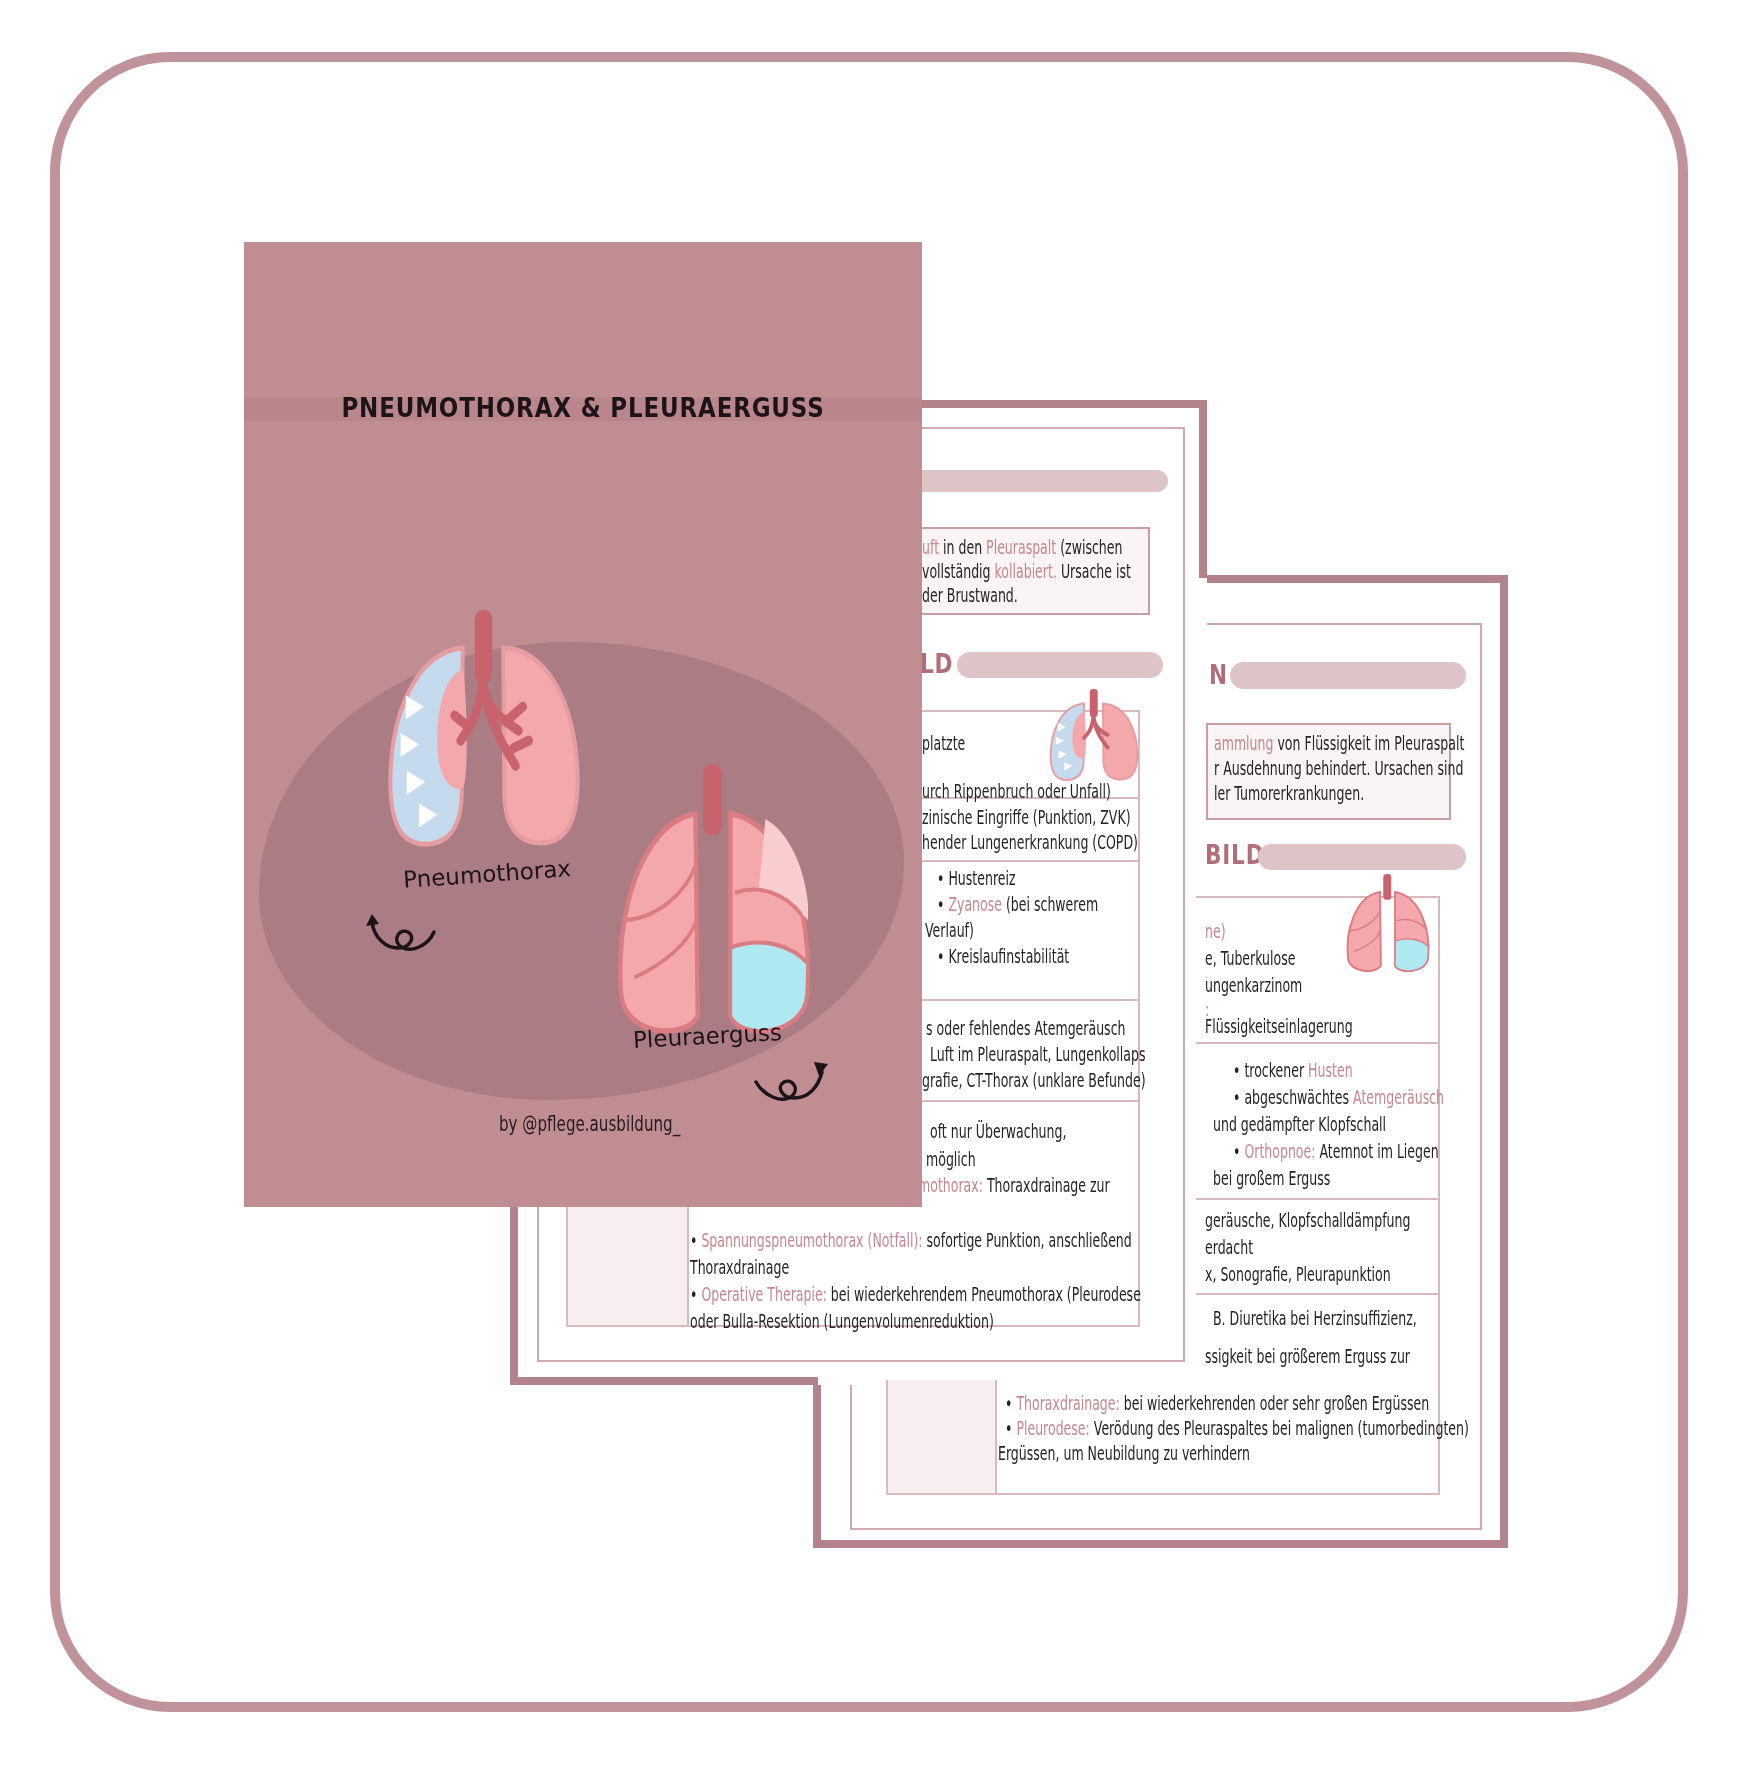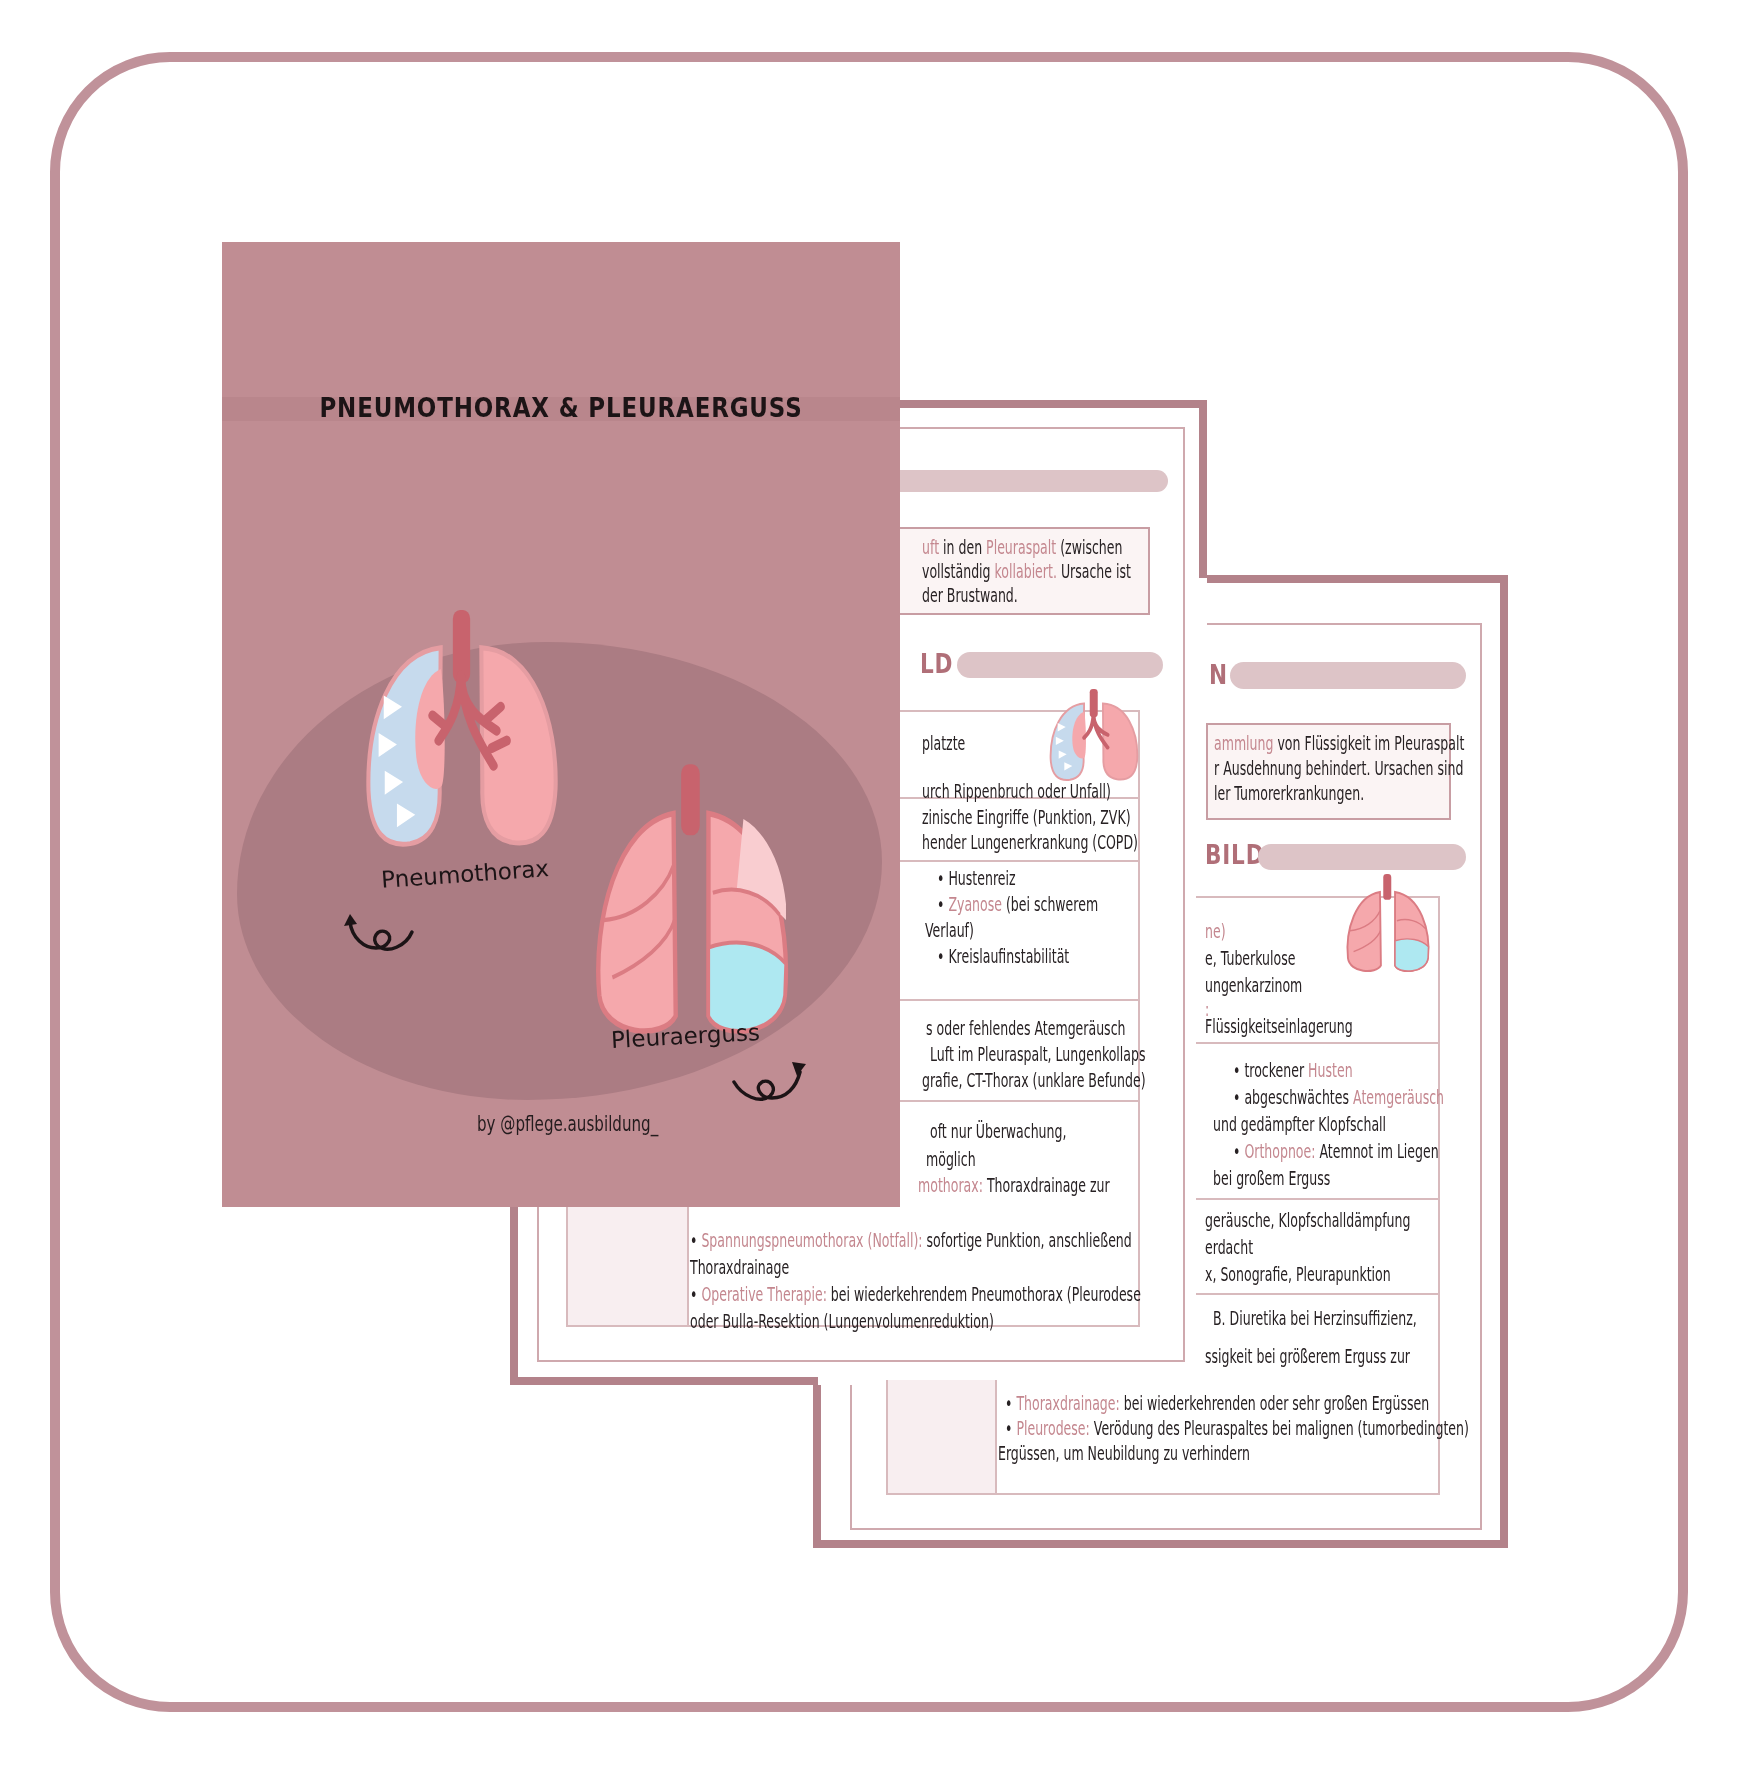--- a/index.html
+++ b/index.html
@@ -25,21 +25,21 @@
         transform:scaleX(.66);transform-origin:0 0;}
   .pink{color:#c4878f;}
   .hfrag{position:absolute;white-space:nowrap;font-weight:bold;font-size:27px;letter-spacing:1px;
         color:#b06f78;transform:scaleX(.8);transform-origin:0 0;}
   .pill{position:absolute;background:#ddc4c7;border-radius:14px;}
   .defbox{position:absolute;background:#fbf4f4;border:2px solid #c89da3;box-sizing:border-box;}
   .table{position:absolute;border:2px solid #d8babd;box-sizing:border-box;background:#fff;}
   .labelcol{position:absolute;left:0;top:0;bottom:0;background:#f8eef0;border-right:2px solid #d8babd;}
   .tline{position:absolute;height:2px;background:#d8babd;left:0;right:0;}
   
-  .cover{position:absolute;left:222px;top:242px;width:678px;height:965px;background:#c08d93;}
+  .cover{position:absolute;left:244px;top:242px;width:678px;height:965px;background:#c08d93;}
   .cover-band{position:absolute;left:0;right:0;top:155px;height:24px;background:#b9868c;}
   .cover-title{position:absolute;left:0;right:0;top:150px;text-align:center;
         font-weight:bold;font-size:27px;letter-spacing:1px;color:#1c1416;
         transform:scaleX(.85);}
   .blob{position:absolute;left:15px;top:400px;width:645px;height:458px;background:#ab7c83;
         border-radius:48% 52% 55% 45% / 55% 48% 52% 45%;}
   .hand{position:absolute;white-space:nowrap;font-size:23px;color:#1c1416;}
   .byline{position:absolute;left:255px;top:870px;white-space:nowrap;font-size:21px;color:#241c1e;
         transform:scaleX(.72);transform-origin:0 0;}
 </style>

